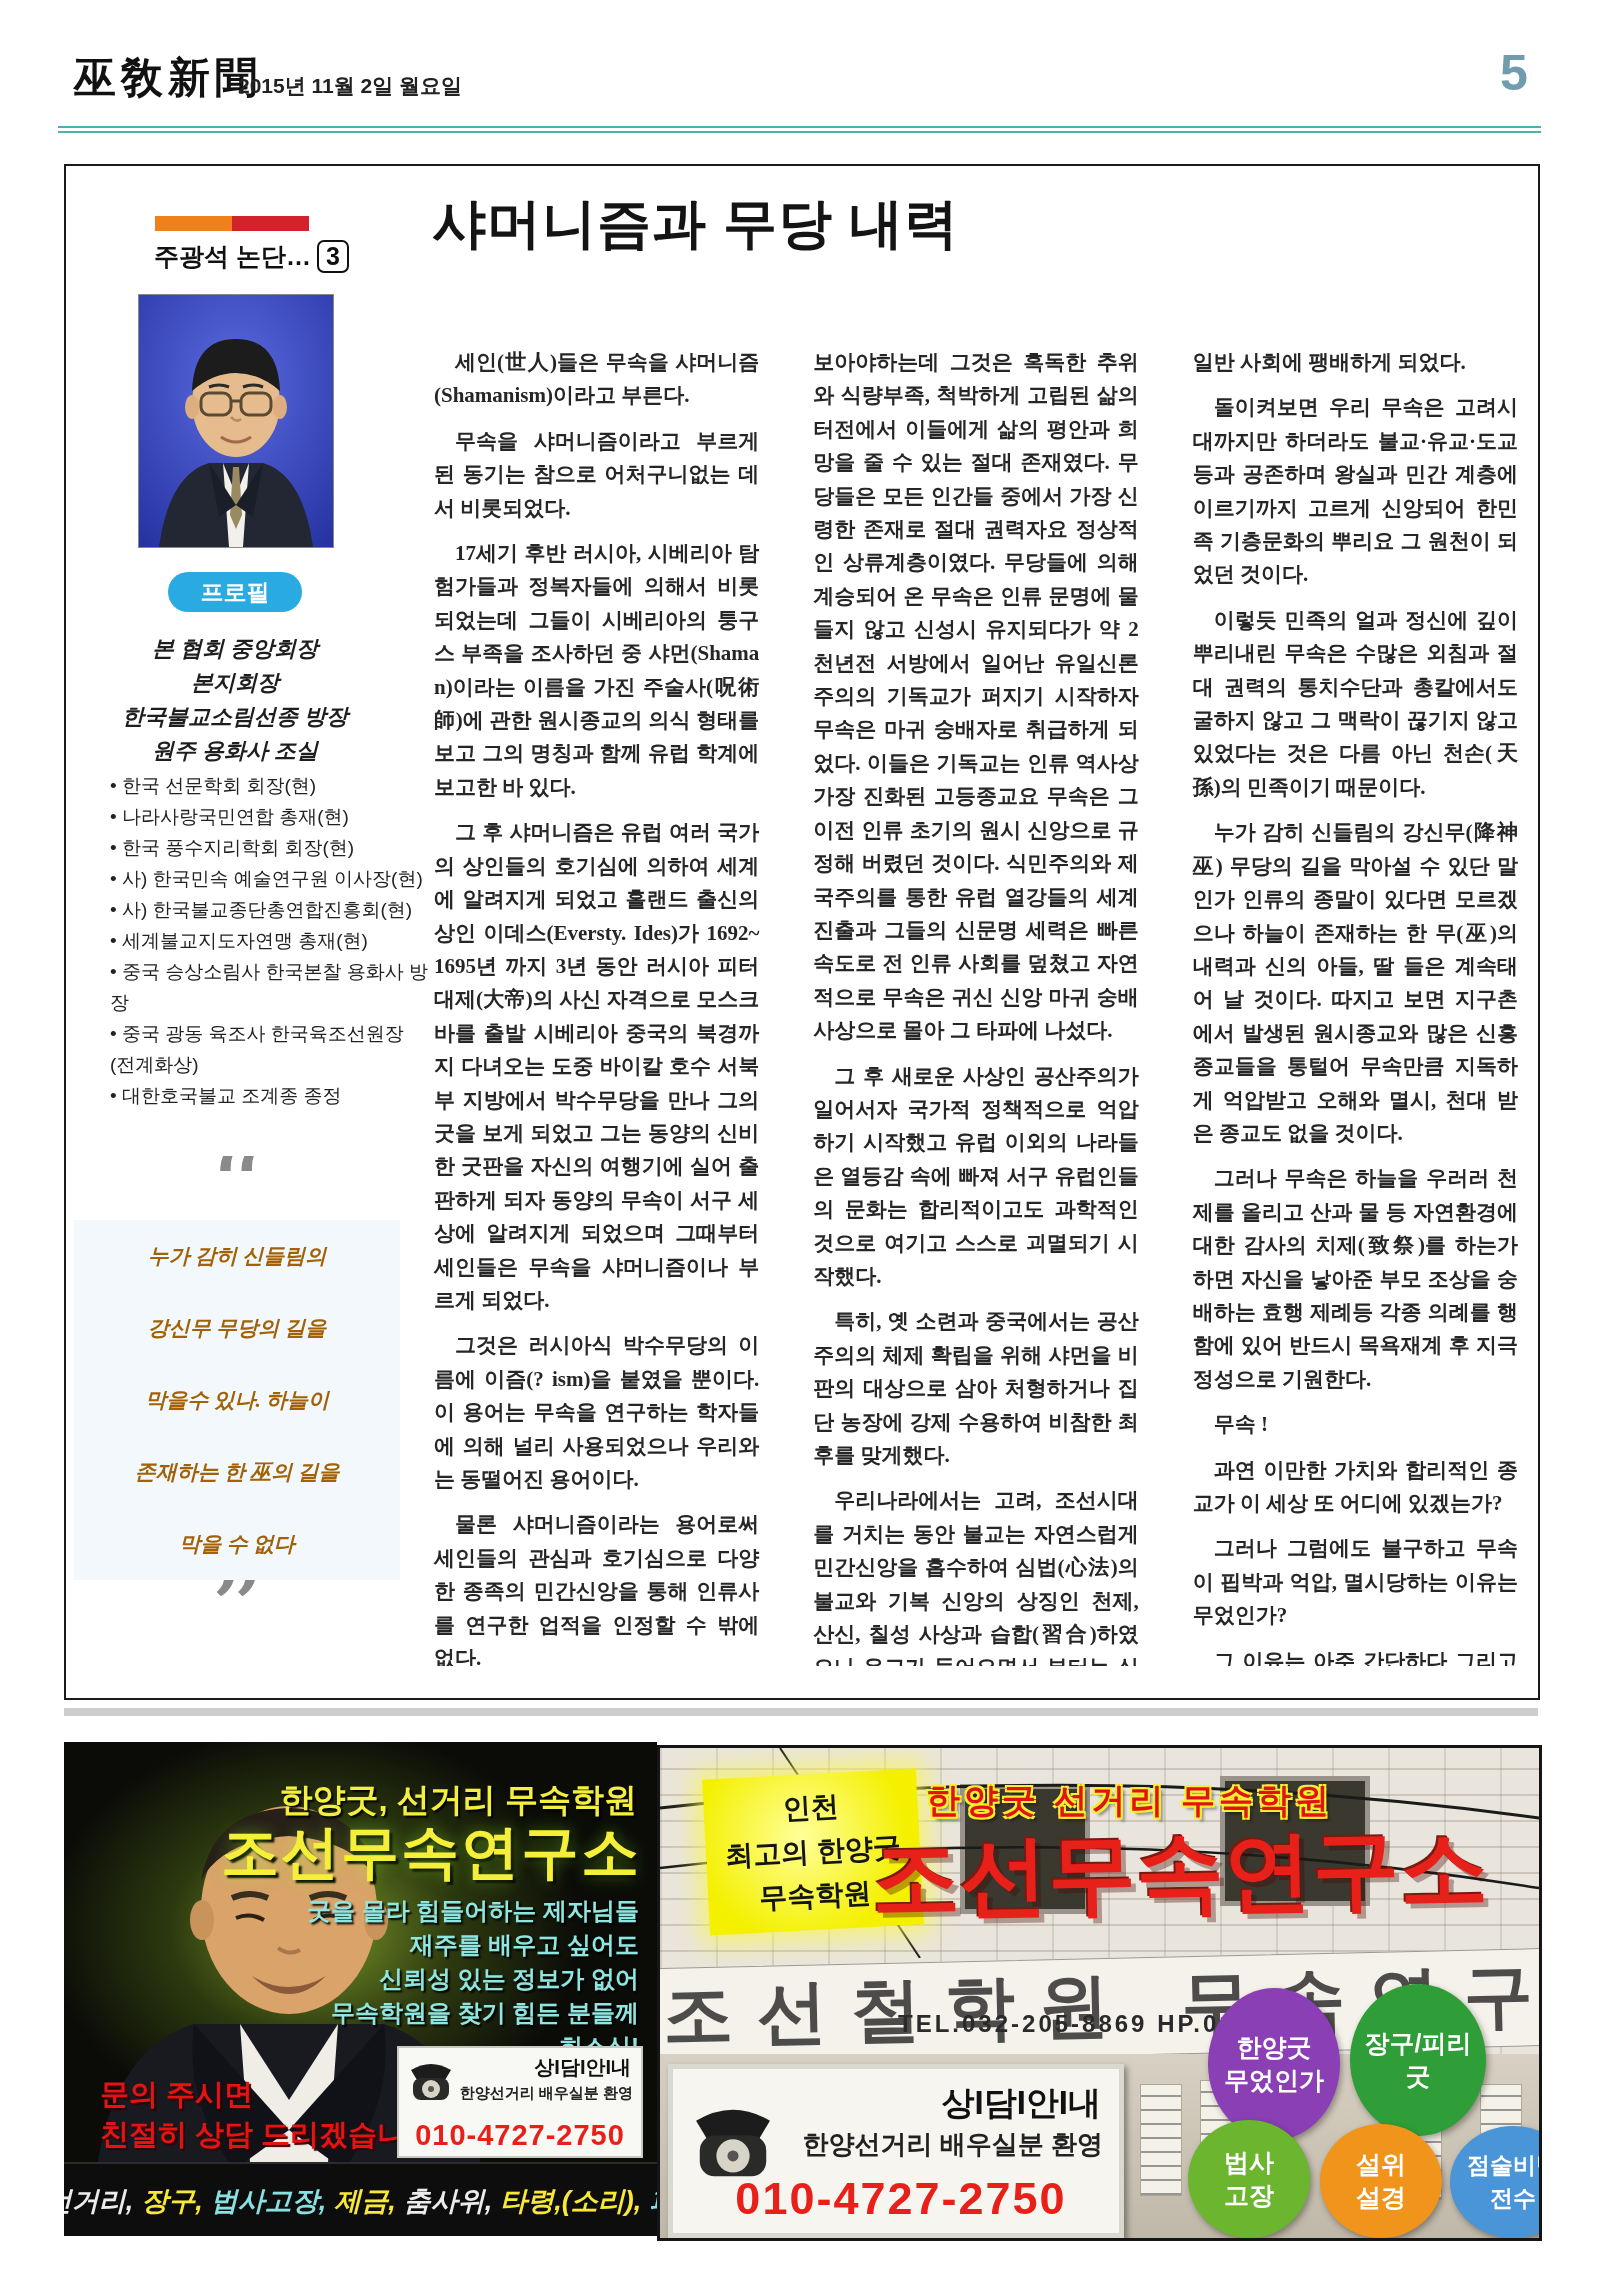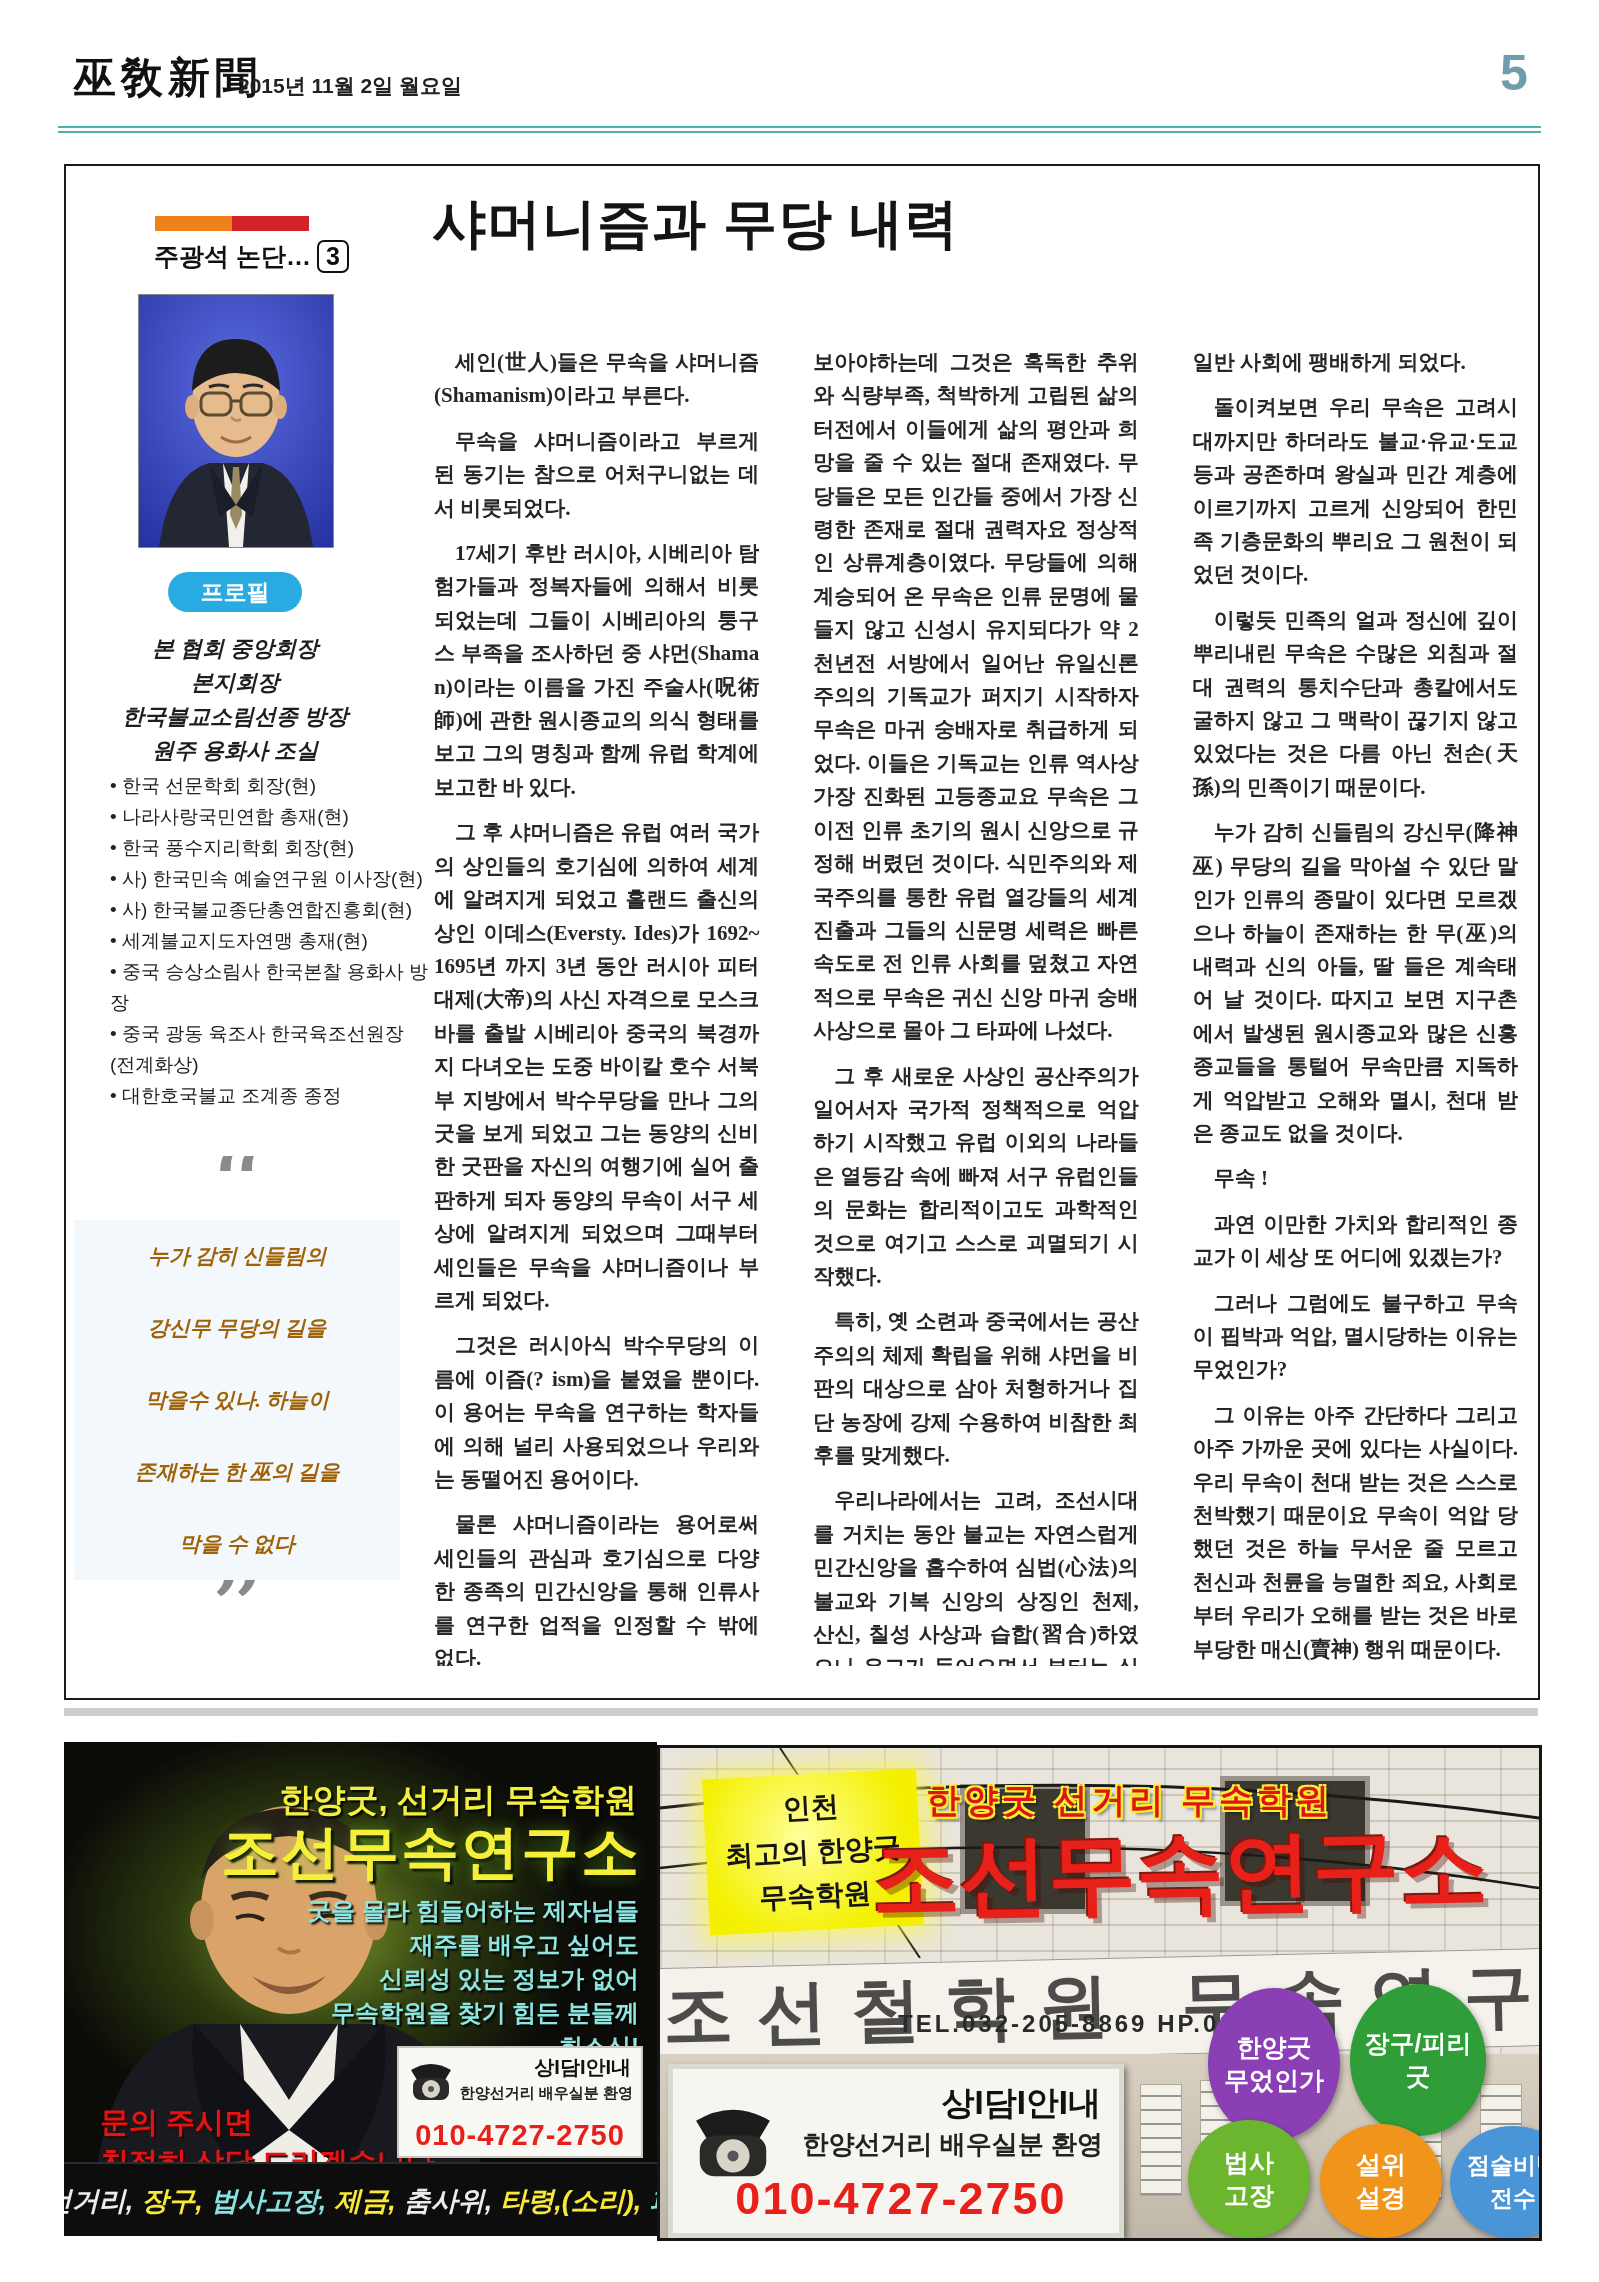--- a/index.html
+++ b/index.html
@@ -57,21 +57,21 @@
   
   .ad-left{position:absolute;left:64px;top:1742px;width:593px;height:494px;overflow:hidden;
            background:radial-gradient(ellipse 60% 55% at 42% 38%,#7d9c2a 0,#44591497 40%,rgba(10,12,6,0) 75%),#0b0c08;}
   .adl-label{position:absolute;right:20px;top:36px;font-size:33px;font-weight:800;color:#f3ef40;
              text-shadow:2px 2px 2px #000;}
   .adl-title{position:absolute;right:16px;top:72px;font-size:58px;font-weight:900;letter-spacing:2px;color:#f5ef3a;
              text-shadow:0 0 16px rgba(150,255,40,.45),3px 3px 2px #000;}
   .adl-pitch{position:absolute;right:18px;top:152px;text-align:right;font-size:24px;font-weight:700;
              line-height:34px;color:#8fe6e0;text-shadow:2px 2px 2px #000;}
   .adl-inq{position:absolute;left:36px;top:332px;font-size:29px;font-weight:900;line-height:40px;color:#e41414;
-           text-shadow:2px 2px 1px #300;margin-top:28px;}
+           text-shadow:2px 2px 1px #300;}
   .adl-consult{position:absolute;right:14px;top:304px;width:242px;height:108px;background:#f8f8f4;
                border:2px solid #c9c9c1;}
   .adl-consult .c-label{position:absolute;right:10px;top:6px;font-size:20px;font-weight:900;color:#111;}
   .adl-consult .c-welcome{position:absolute;right:8px;top:36px;font-size:15px;font-weight:700;color:#222;}
   .adl-consult .c-phone{position:absolute;left:0;right:0;bottom:4px;text-align:center;font-size:29px;
                         font-weight:900;letter-spacing:1px;color:#e8201a;}
   .adl-foot{position:absolute;left:0;right:0;top:420px;height:74px;background:#0d0d0d;border-top:2px solid #2c2c2c;
             display:flex;align-items:center;justify-content:center;gap:8px;font-size:27px;font-weight:900;
             font-style:italic;white-space:nowrap;}
   .f0{color:#ececec}.f1{color:#f8e838}.f2{color:#8ae0e0}.f3{color:#f8e838}.f4{color:#ececec}.f5{color:#f8e838}.f6{color:#8ae0e0}
@@ -213,20 +213,21 @@
         <p>그 후 새로운 사상인 공산주의가 일어서자 국가적 정책적으로 억압하기 시작했고 유럽 이외의 나라들은 열등감 속에 빠져 서구 유럽인들의 문화는 합리적이고도 과학적인 것으로 여기고 스스로 괴멸되기 시작했다.</p>
         <p>특히, 옛 소련과 중국에서는 공산주의의 체제 확립을 위해 샤먼을 비판의 대상으로 삼아 처형하거나 집단 농장에 강제 수용하여 비참한 최후를 맞게했다.</p>
         <p>우리나라에서는 고려, 조선시대를 거치는 동안 불교는 자연스럽게 민간신앙을 흡수하여 심법(心法)의 불교와 기복 신앙의 상징인 천제, 산신, 칠성 사상과 습합(習合)하였으나 유교가 들어오면서 부터는 심하게 억압받아 도처에 산재해 있있던 산신당이나 천제단, 칠성단, 용궁단, 서낭당 등이 철폐되었다.</p>
 
       </div>
       <div class="col">
         <p class="noind">일반 사회에 팽배하게 되었다.</p>
         <p>돌이켜보면 우리 무속은 고려시대까지만 하더라도 불교·유교·도교 등과 공존하며 왕실과 민간 계층에 이르기까지 고르게 신앙되어 한민족 기층문화의 뿌리요 그 원천이 되었던 것이다.</p>
         <p>이렇듯 민족의 얼과 정신에 깊이 뿌리내린 무속은 수많은 외침과 절대 권력의 통치수단과 총칼에서도 굴하지 않고 그 맥락이 끊기지 않고 있었다는 것은 다름 아닌 천손(天孫)의 민족이기 때문이다.</p>
         <p>누가 감히 신들림의 강신무(降神巫) 무당의 길을 막아설 수 있단 말인가 인류의 종말이 있다면 모르겠으나 하늘이 존재하는 한 무(巫)의 내력과 신의 아들, 딸 들은 계속태어 날 것이다. 따지고 보면 지구촌에서 발생된 원시종교와 많은 신흥종교들을 통털어 무속만큼 지독하게 억압받고 오해와 멸시, 천대 받은 종교도 없을 것이다.</p>
+        <p>그러나 무속은 하늘을 우러러 천제를 올리고 산과 물 등 자연환경에 대한 감사의 치제(致祭)를 하는가 하면 자신을 낳아준 부모 조상을 숭배하는 효행 제례등 각종 의례를 행함에 있어 반드시 목욕재계 후 지극정성으로 기원한다.</p>
         <p>무속 !</p>
         <p>과연 이만한 가치와 합리적인 종교가 이 세상 또 어디에 있겠는가?</p>
         <p>그러나 그럼에도 불구하고 무속이 핍박과 억압, 멸시당하는 이유는 무었인가?</p>
         <p>그 이유는 아주 간단하다 그리고 아주 가까운 곳에 있다는 사실이다. 우리 무속이 천대 받는 것은 스스로 천박했기 때문이요 무속이 억압 당했던 것은 하늘 무서운 줄 모르고 천신과 천륜을 능멸한 죄요, 사회로부터 우리가 오해를 받는 것은 바로 부당한 매신(賣神) 행위 때문이다.</p>
 
       </div>
     </div>
   </div>
 
   <div class="divider"></div>

